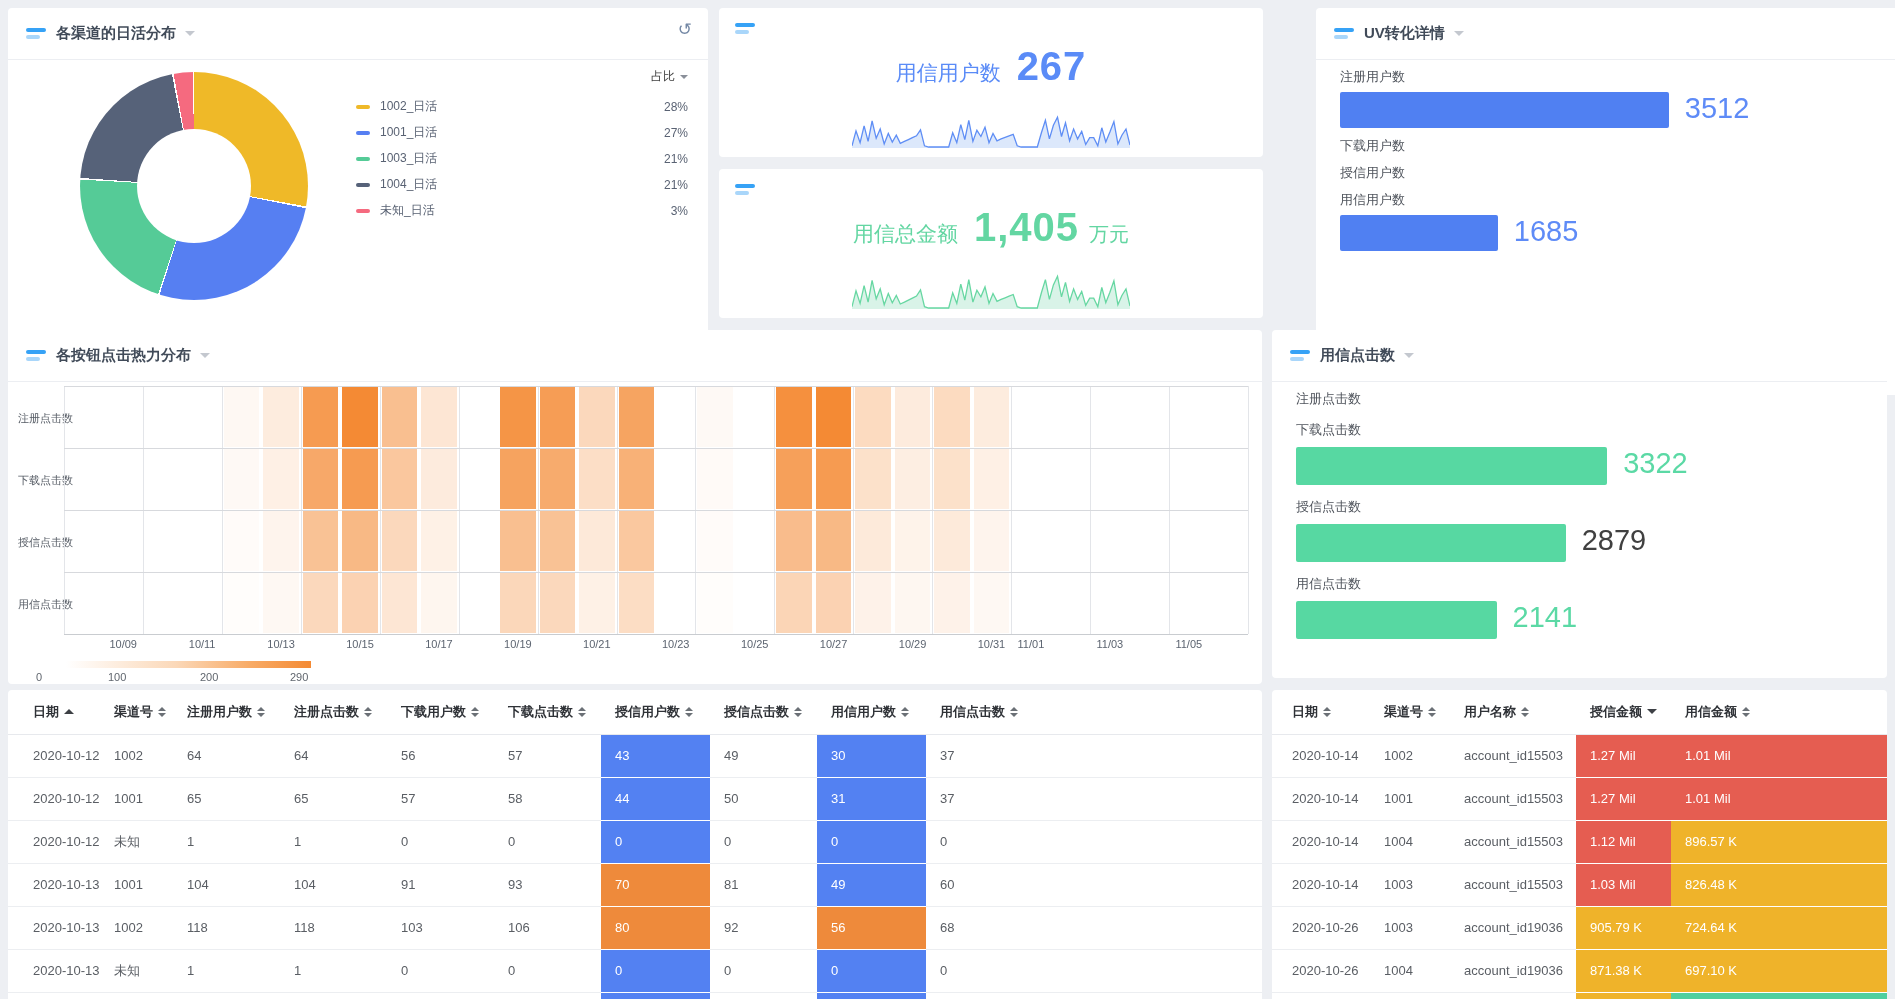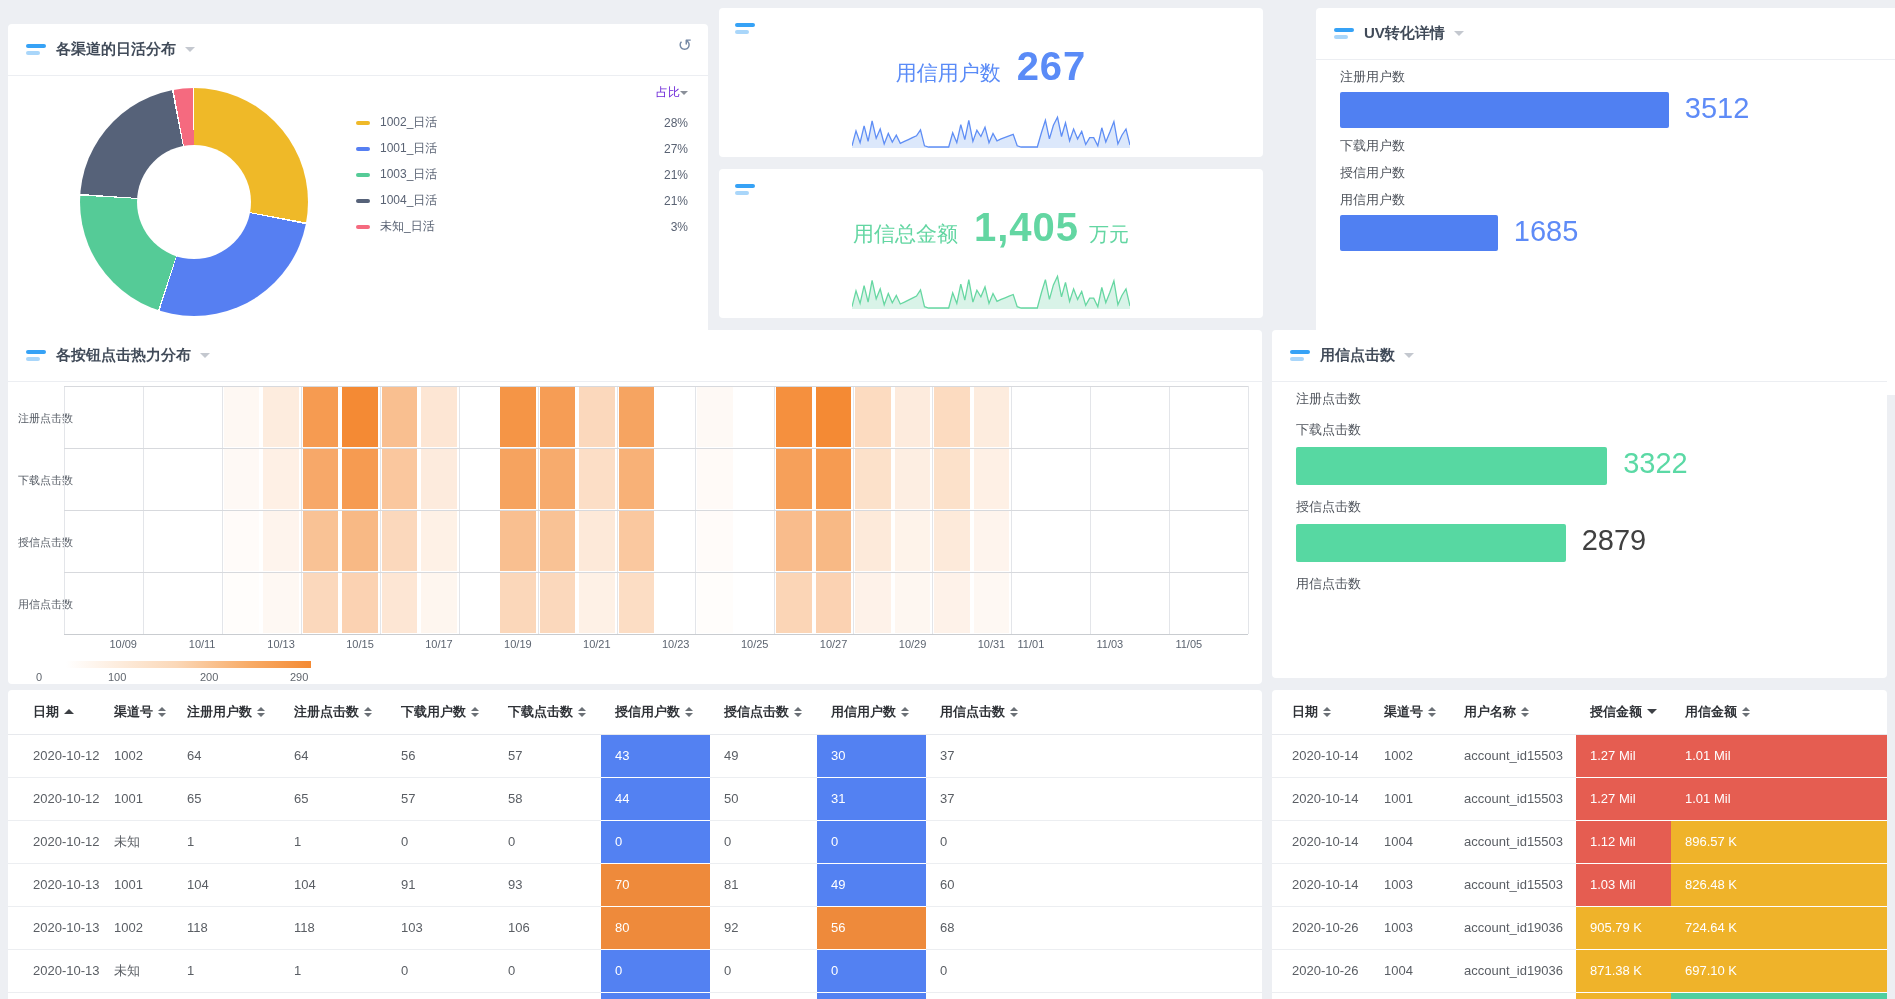--- a/index.html
+++ b/index.html
@@ -3,21 +3,21 @@
 <meta charset="utf-8">
 <style>
   * { margin:0; padding:0; box-sizing:border-box; }
   html,body { overflow:hidden; }
   body {
     width:1895px; height:999px; position:relative;
     background:#edeff3;
     font-family:"Liberation Sans","DejaVu Sans",sans-serif;
   }
   .card { position:absolute; background:#fff; border-radius:4px; overflow:hidden; }
-  #card-donut { left:8px;   top:24px;   width:700px;  height:364px; }
+  #card-donut { left:8px;   top:8px;   width:700px;  height:364px; }
   #card-kpi1  { left:719px; top:8px;   width:544px;  height:149px; }
   #card-kpi2  { left:719px; top:169px; width:544px;  height:149px; }
   #card-uv    { left:1272px;top:8px;   width:615px;  height:387px;margin-left:44px; }
   #card-heat  { left:8px;   top:330px; width:1254px; height:354px; }
   #card-click { left:1272px;top:330px; width:615px;  height:348px; }
   #card-tleft { left:8px;   top:690px; width:1254px; height:340px; }
   #card-tright{ left:1272px;top:690px; width:615px;  height:340px; }
 
   .card-head { height:52px; display:flex; align-items:center; padding:0 18px;
                border-bottom:1px solid #eceef2; position:relative; }
@@ -78,22 +78,22 @@
   .tri { width:0; height:0; border-left:4px solid transparent; border-right:4px solid transparent; }
   .tri.up   { border-bottom:4px solid #6b7076; }
   .tri.down { border-top:4px solid #6b7076; }
   .tri.big.up   { border-left-width:5px; border-right-width:5px; border-bottom:5px solid #3d4045; }
   .tri.big.down { border-left-width:5px; border-right-width:5px; border-top:5px solid #3d4045; }
 
   
   #donut-ring { position:absolute; left:72px; top:64px; width:228px; height:228px; border-radius:50%; }
   #donut-ring::after { content:""; position:absolute; inset:57px; background:#fff; border-radius:50%; }
   #donut-legend { position:absolute; left:348px; top:60px; right:20px; }
-  .legend-head { display:flex; justify-content:flex-end; align-items:center; 
-                 font-size:12px; color:#6d28d9; margin-bottom:13px; }
+  .legend-head { display:flex; justify-content:flex-end; align-items:center; gap:5px;
+                 font-size:12px; color:#404040; margin-bottom:13px; }
   .mini-caret { width:0; height:0; border-left:4px solid transparent; border-right:4px solid transparent;
                 border-top:4px solid #8a8f99; }
   .legend-row { display:flex; align-items:center; margin-bottom:9px; font-size:12px; color:#596273; cursor:pointer; }
   .legend-swatch { width:14px; height:4px; border-radius:2px; margin-right:10px; flex:none; }
   .legend-label { flex:1; }
 </style>
 </head>
 <body>
 
 <div class="card" id="card-donut">
@@ -478,20 +478,24 @@
       </div>
       <div class="f-row">
         <div class="f-label">授信点击数</div>
         <div class="f-track">
           <div class="f-bar" style="width: 47.5674%; background: rgb(87, 216, 162);"></div>
           <span class="f-val" style="color: #404040;">2879</span>
         </div>
       </div>
       <div class="f-row">
         <div class="f-label">用信点击数</div>
+        <div class="f-track">
+          <div class="f-bar" style="width: 35.3741%; background: rgb(87, 216, 162);"></div>
+          <span class="f-val" style="color: rgb(91, 217, 165);">2141</span>
+        </div>
       </div>
     </div>
 </div>
 
 <div class="card" id="card-tleft">
   <table id="table-left">
       <colgroup>
         <col style="width: 92px;">
         <col style="width: 73px;">
         <col style="width: 107px;">

